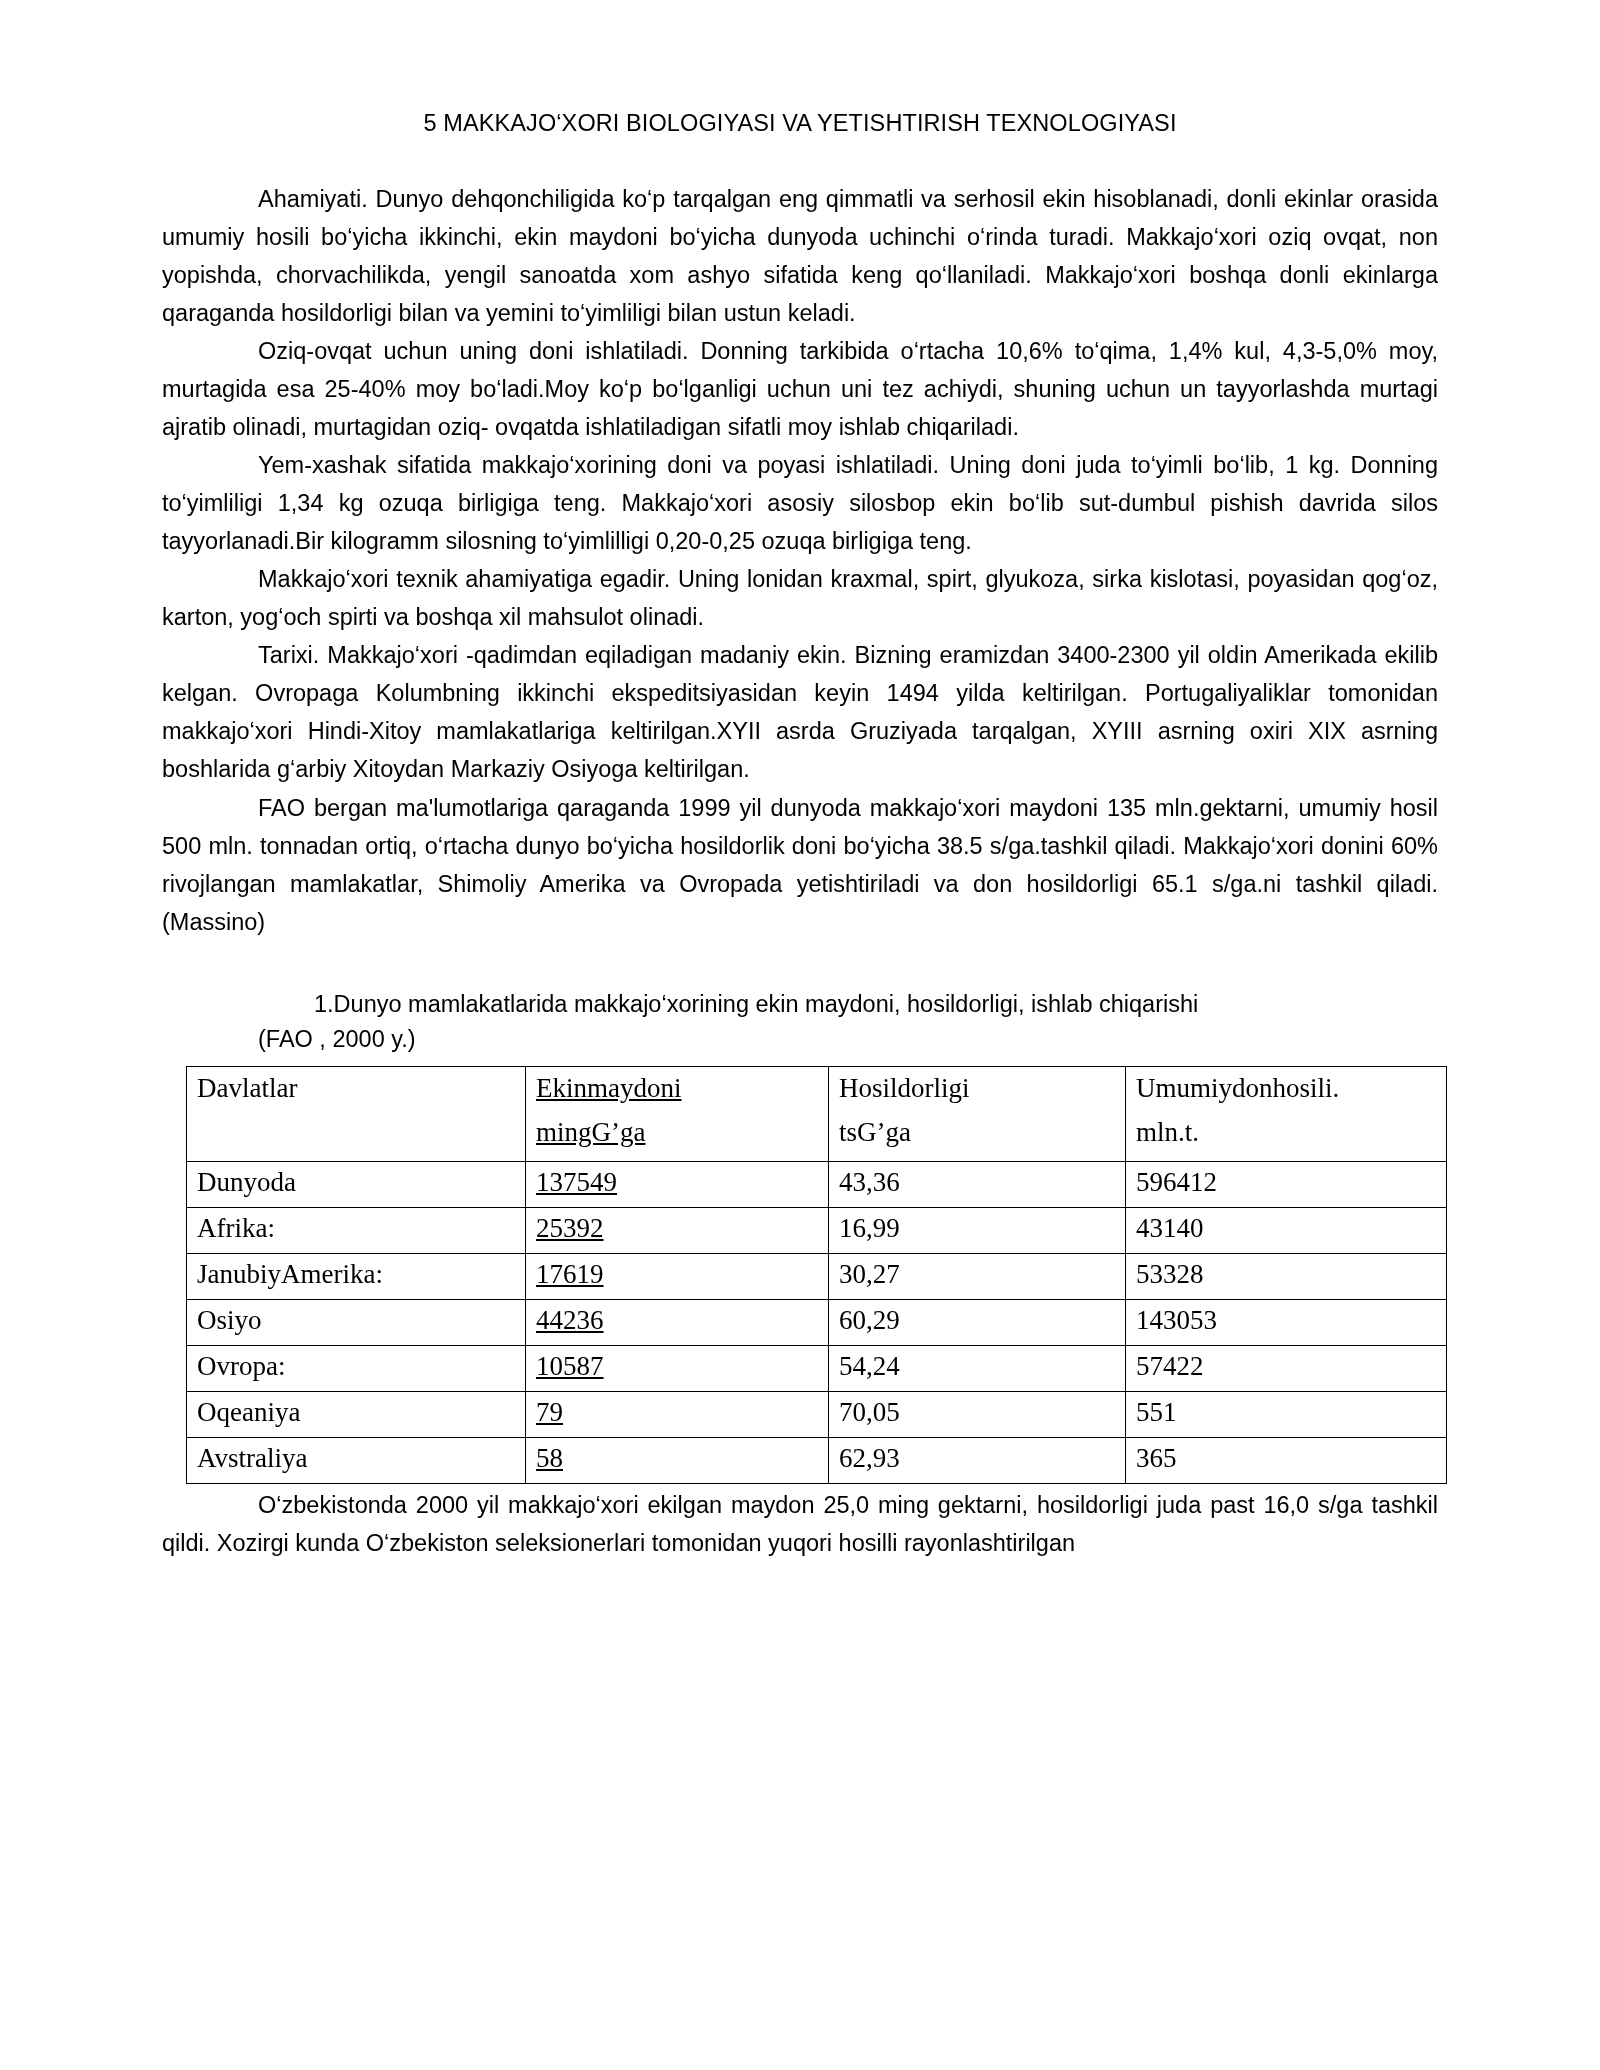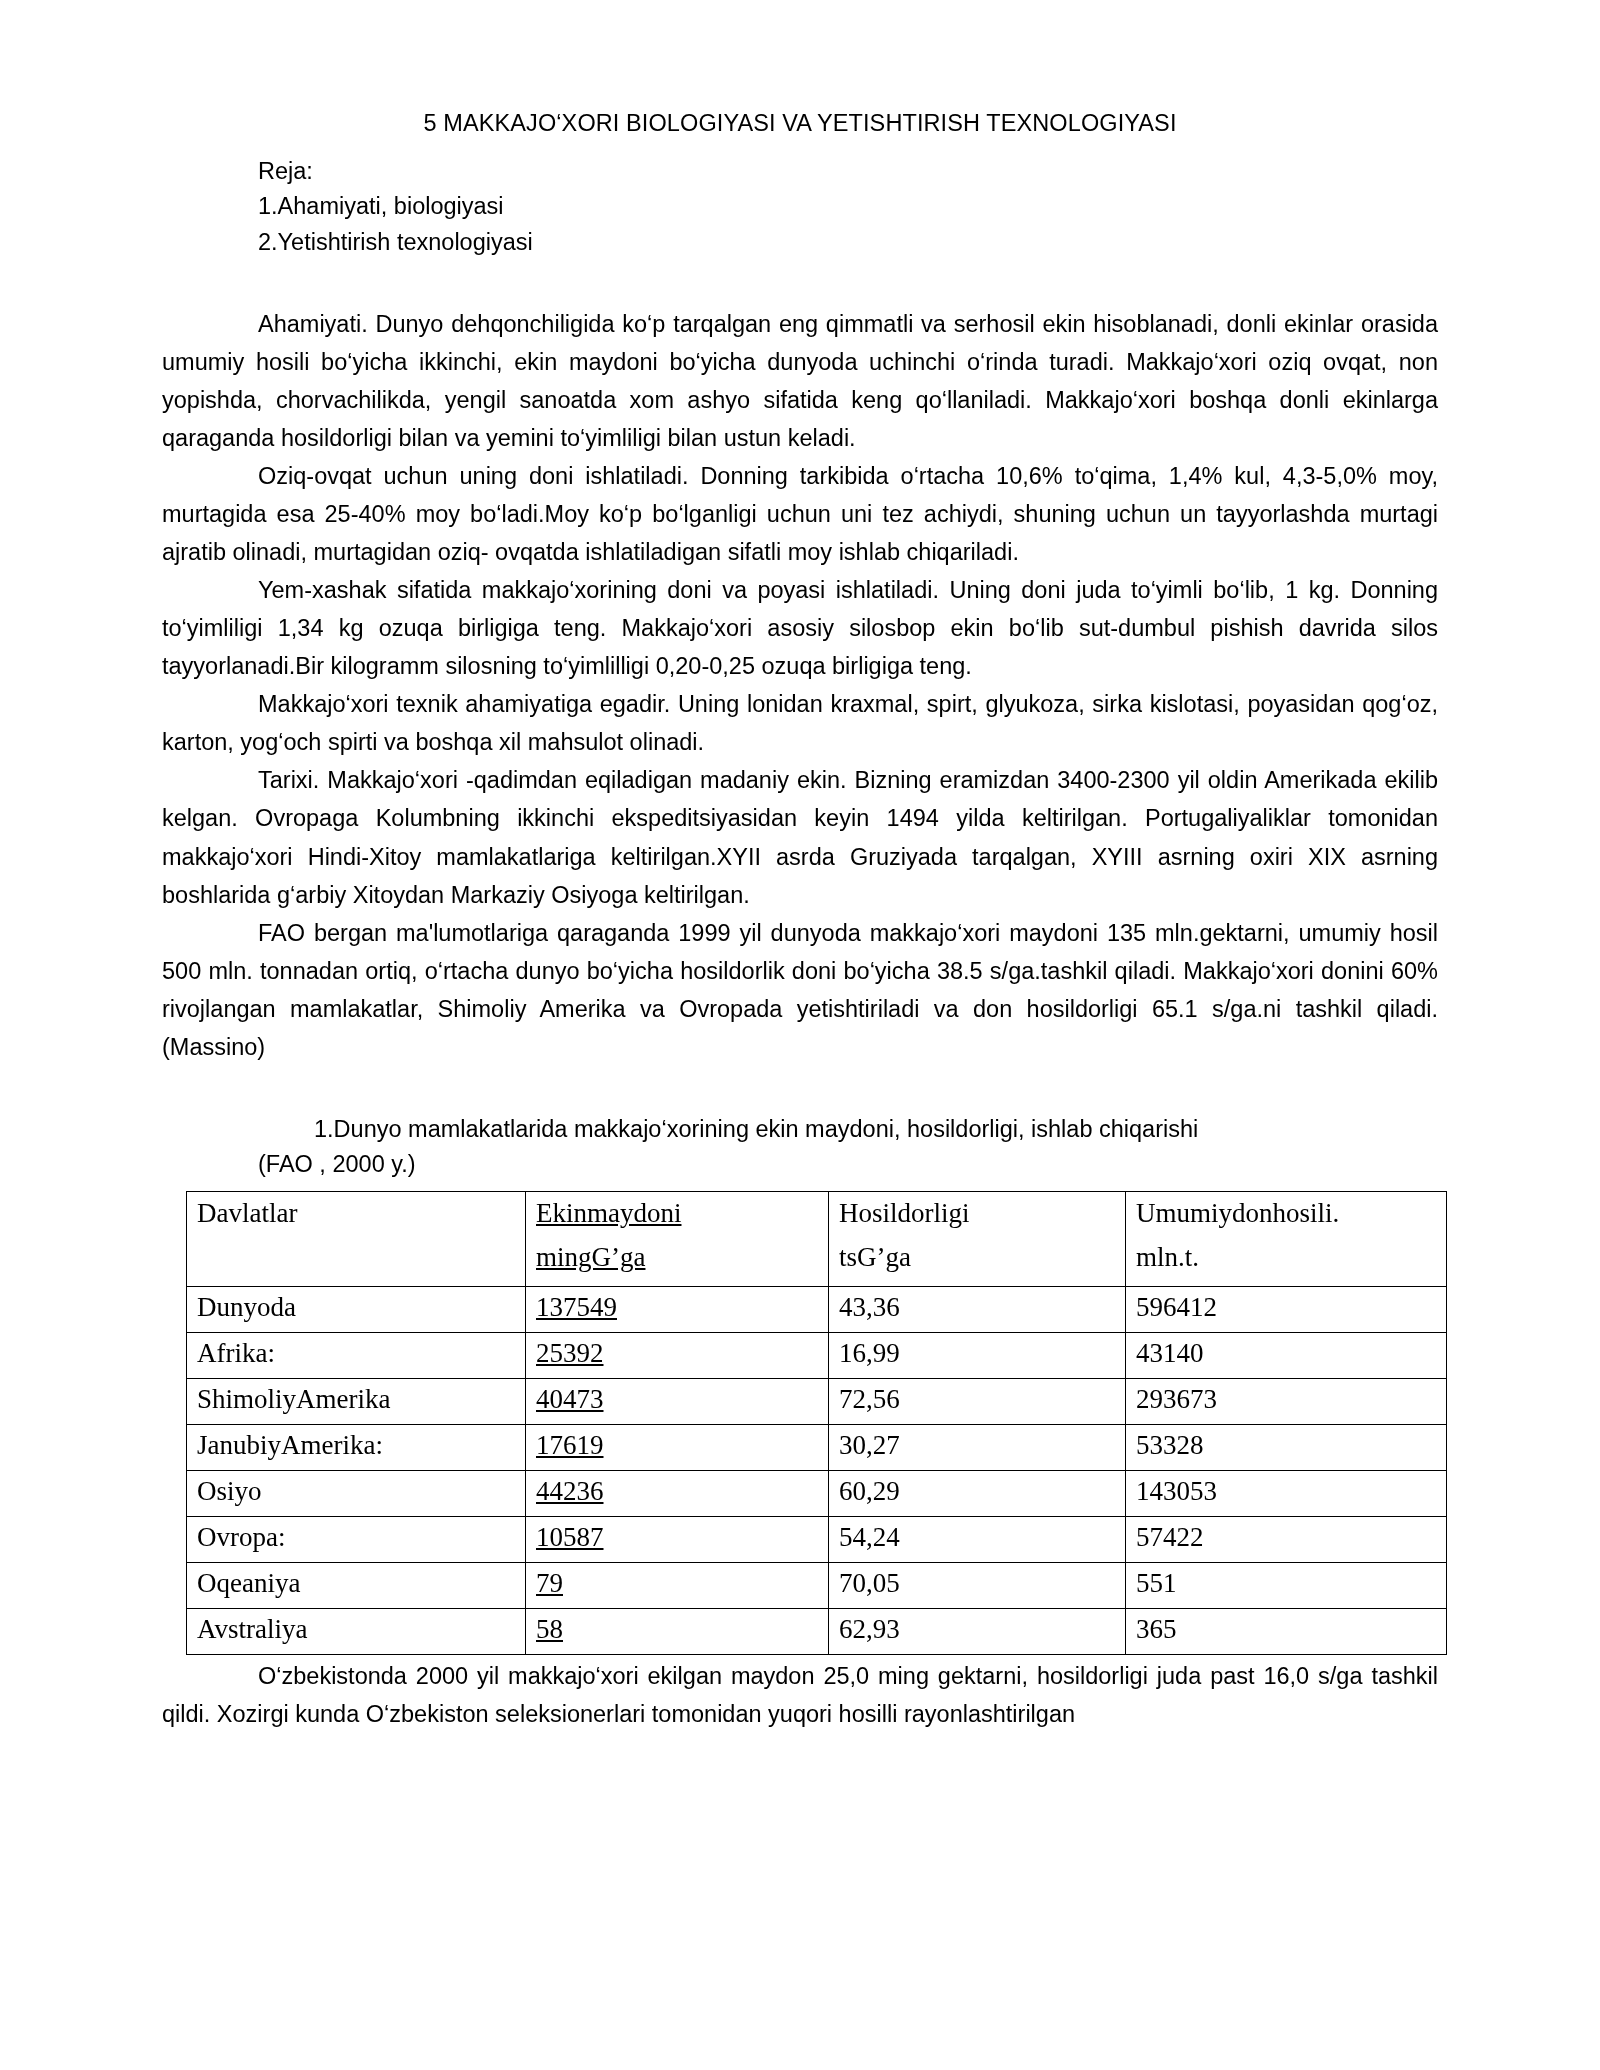--- a/index.html
+++ b/index.html
@@ -99,25 +99,20 @@
     line-height: 1.62;
   }
 </style>
 </head>
 <body>
 
 <div class="page">
 
   <div class="doc-title">5 MAKKAJO‘XORI BIOLOGIYASI VA YETISHTIRISH TEXNOLOGIYASI</div>
 
-  <div class="plan-block">
-    <div class="plan-line">Reja:</div>
-    <div class="plan-line">1.Ahamiyati, biologiyasi</div>
-    <div class="plan-line">2.Yetishtirish texnologiyasi</div>
-  </div>
 
   <div class="body-block">
     <p class="para">Ahamiyati. Dunyo dehqonchiligida ko‘p tarqalgan eng qimmatli va serhosil ekin hisoblanadi, donli ekinlar orasida  umumiy hosili bo‘yicha ikkinchi, ekin maydoni bo‘yicha dunyoda uchinchi o‘rinda turadi. Makkajo‘xori oziq ovqat, non yopishda, chorvachilikda, yengil sanoatda xom ashyo sifatida keng qo‘llaniladi. Makkajo‘xori boshqa donli ekinlarga qaraganda hosildorligi bilan va yemini to‘yimliligi bilan ustun keladi.</p>
     <p class="para">Oziq-ovqat  uchun uning doni ishlatiladi. Donning tarkibida o‘rtacha 10,6% to‘qima, 1,4% kul, 4,3-5,0% moy, murtagida esa 25-40% moy bo‘ladi.Moy ko‘p bo‘lganligi uchun uni tez achiydi, shuning uchun un tayyorlashda murtagi ajratib olinadi, murtagidan oziq- ovqatda ishlatiladigan  sifatli moy ishlab chiqariladi.</p>
     <p class="para">Yem-xashak sifatida makkajo‘xorining doni va poyasi ishlatiladi. Uning doni juda to‘yimli bo‘lib, 1 kg. Donning to‘yimliligi 1,34 kg ozuqa birligiga teng. Makkajo‘xori asosiy silosbop ekin bo‘lib sut-dumbul pishish davrida silos tayyorlanadi.Bir kilogramm silosning to‘yimlilligi 0,20-0,25 ozuqa birligiga teng.</p>
     <p class="para">Makkajo‘xori texnik ahamiyatiga egadir. Uning lonidan kraxmal, spirt, glyukoza, sirka kislotasi, poyasidan qog‘oz, karton, yog‘och spirti va boshqa xil mahsulot olinadi.</p>
     <p class="para">Tarixi. Makkajo‘xori -qadimdan eqiladigan madaniy ekin. Bizning eramizdan 3400-2300 yil  oldin Amerikada ekilib kelgan. Ovropaga Kolumbning ikkinchi ekspeditsiyasidan keyin 1494 yilda keltirilgan. Portugaliyaliklar tomonidan makkajo‘xori Hindi-Xitoy mamlakatlariga keltirilgan.XYII asrda Gruziyada tarqalgan, XYIII asrning oxiri  XIX asrning boshlarida g‘arbiy Xitoydan Markaziy Osiyoga keltirilgan.</p>
     <p class="para">FAO bergan ma'lumotlariga qaraganda 1999 yil dunyoda makkajo‘xori maydoni 135 mln.gektarni, umumiy hosil 500 mln. tonnadan ortiq, o‘rtacha dunyo bo‘yicha hosildorlik doni bo‘yicha 38.5 s/ga.tashkil qiladi. Makkajo‘xori donini 60% rivojlangan mamlakatlar, Shimoliy Amerika va Ovropada yetishtiriladi va don hosildorligi  65.1 s/ga.ni tashkil qiladi.(Massino)</p>
   </div>
 
@@ -152,26 +147,20 @@
         <td class="col-2">43,36</td>
         <td class="col-3">596412</td>
       </tr>
       <tr class="body-row">
         <td class="col-0">Afrika:</td>
         <td class="col-1">25392</td>
         <td class="col-2">16,99</td>
         <td class="col-3">43140</td>
       </tr>
       <tr class="body-row">
-        <td class="col-0">ShimoliyAmerika</td>
-        <td class="col-1">40473</td>
-        <td class="col-2">72,56</td>
-        <td class="col-3">293673</td>
-      </tr>
-      <tr class="body-row">
         <td class="col-0">JanubiyAmerika:</td>
         <td class="col-1">17619</td>
         <td class="col-2">30,27</td>
         <td class="col-3">53328</td>
       </tr>
       <tr class="body-row">
         <td class="col-0">Osiyo</td>
         <td class="col-1">44236</td>
         <td class="col-2">60,29</td>
         <td class="col-3">143053</td>

